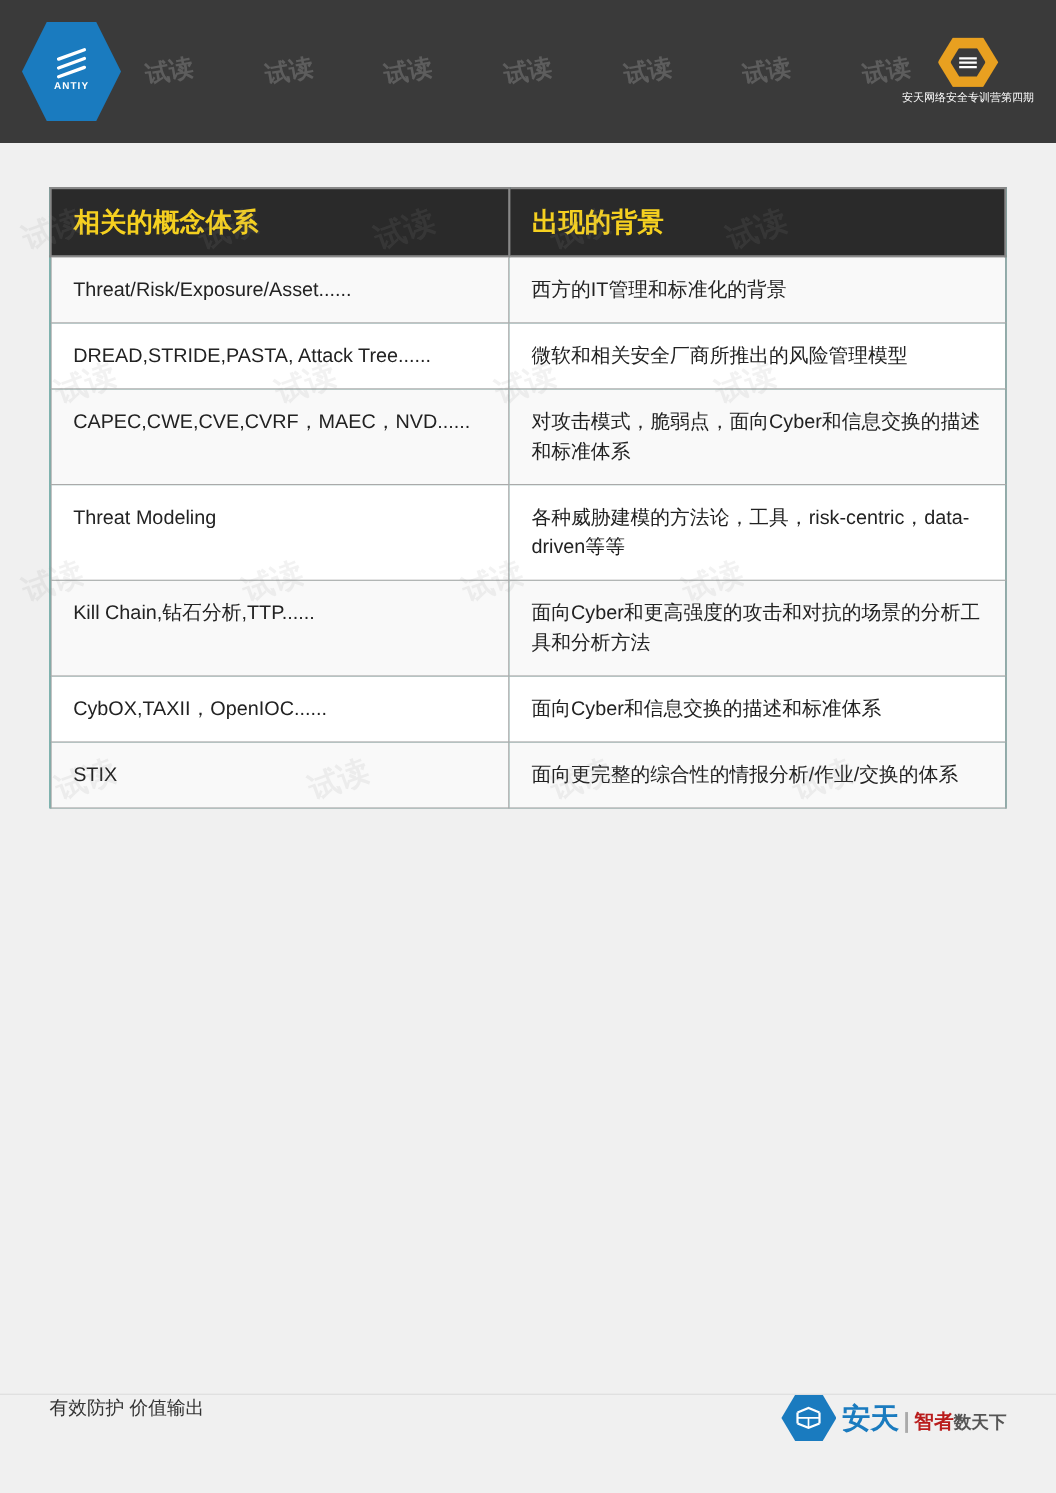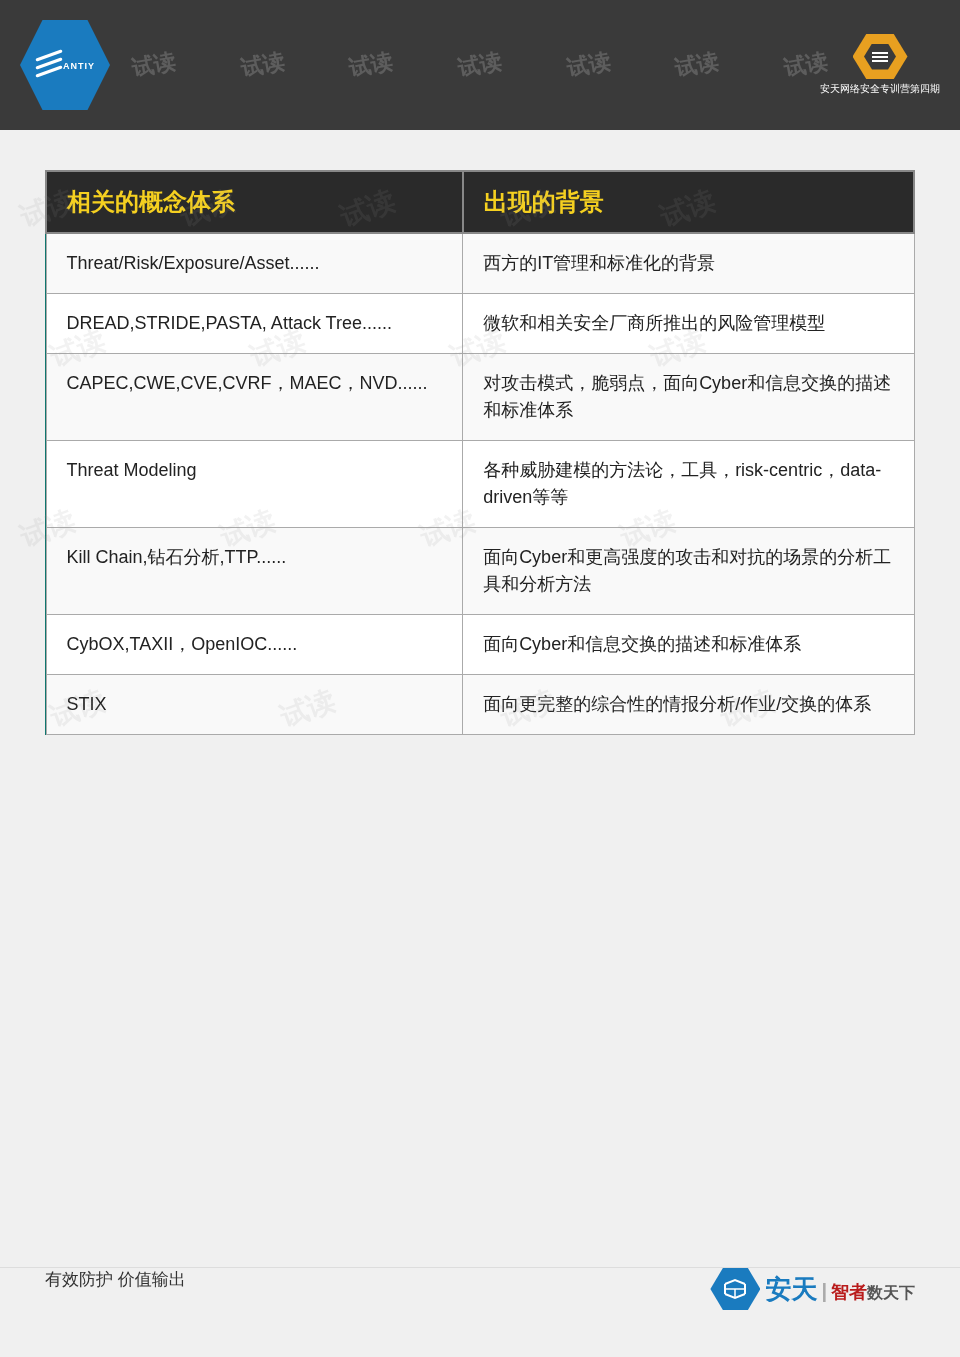--- a/index.html
+++ b/index.html
@@ -25,21 +25,21 @@
     }
 
     .header-logo {
       width: 90px;
       height: 90px;
       background: #1a7bbf;
       clip-path: polygon(25% 0%, 75% 0%, 100% 50%, 75% 100%, 25% 100%, 0% 50%);
       display: flex;
       align-items: center;
       justify-content: center;
-      flex-direction: row;
+      flex-direction: column;
       position: relative;
     }
 
     .logo-lines {
       display: flex;
       flex-direction: column;
       gap: 5px;
       margin-bottom: 4px;
     }
 

